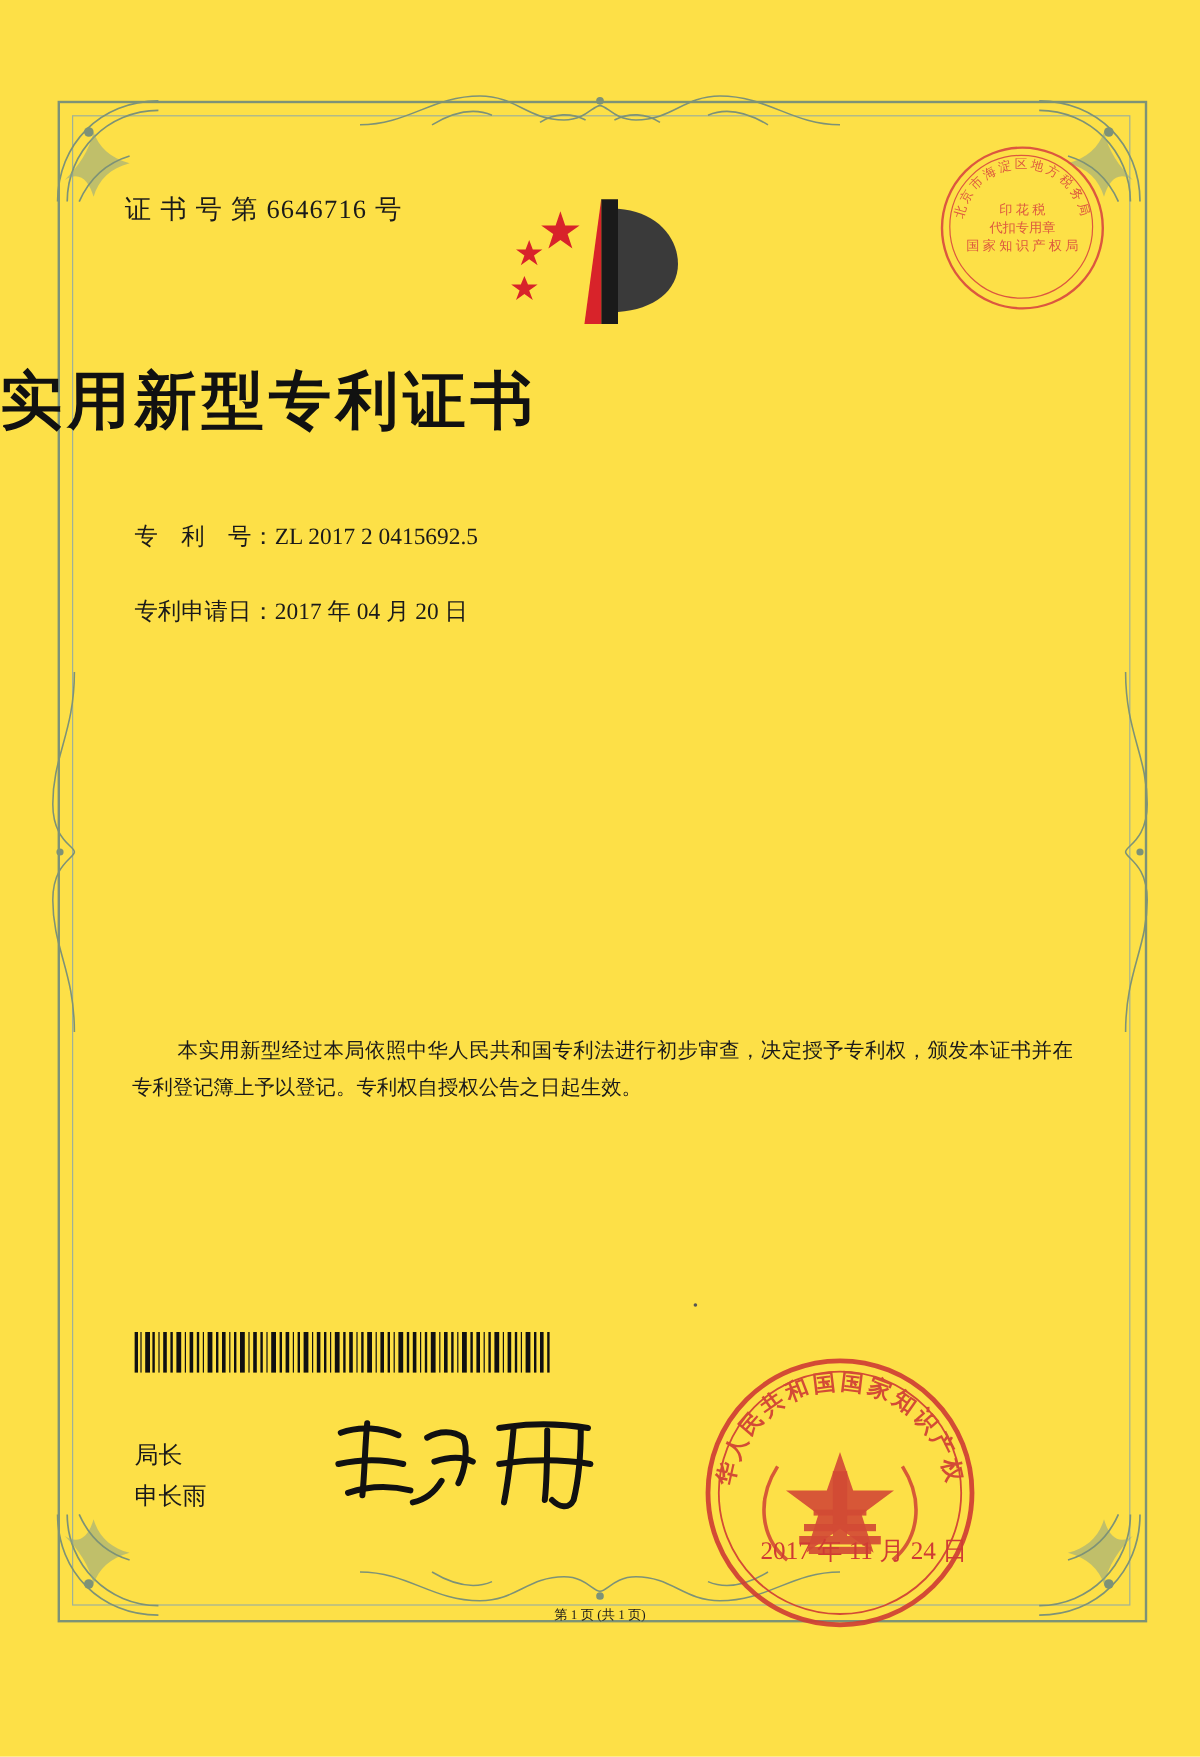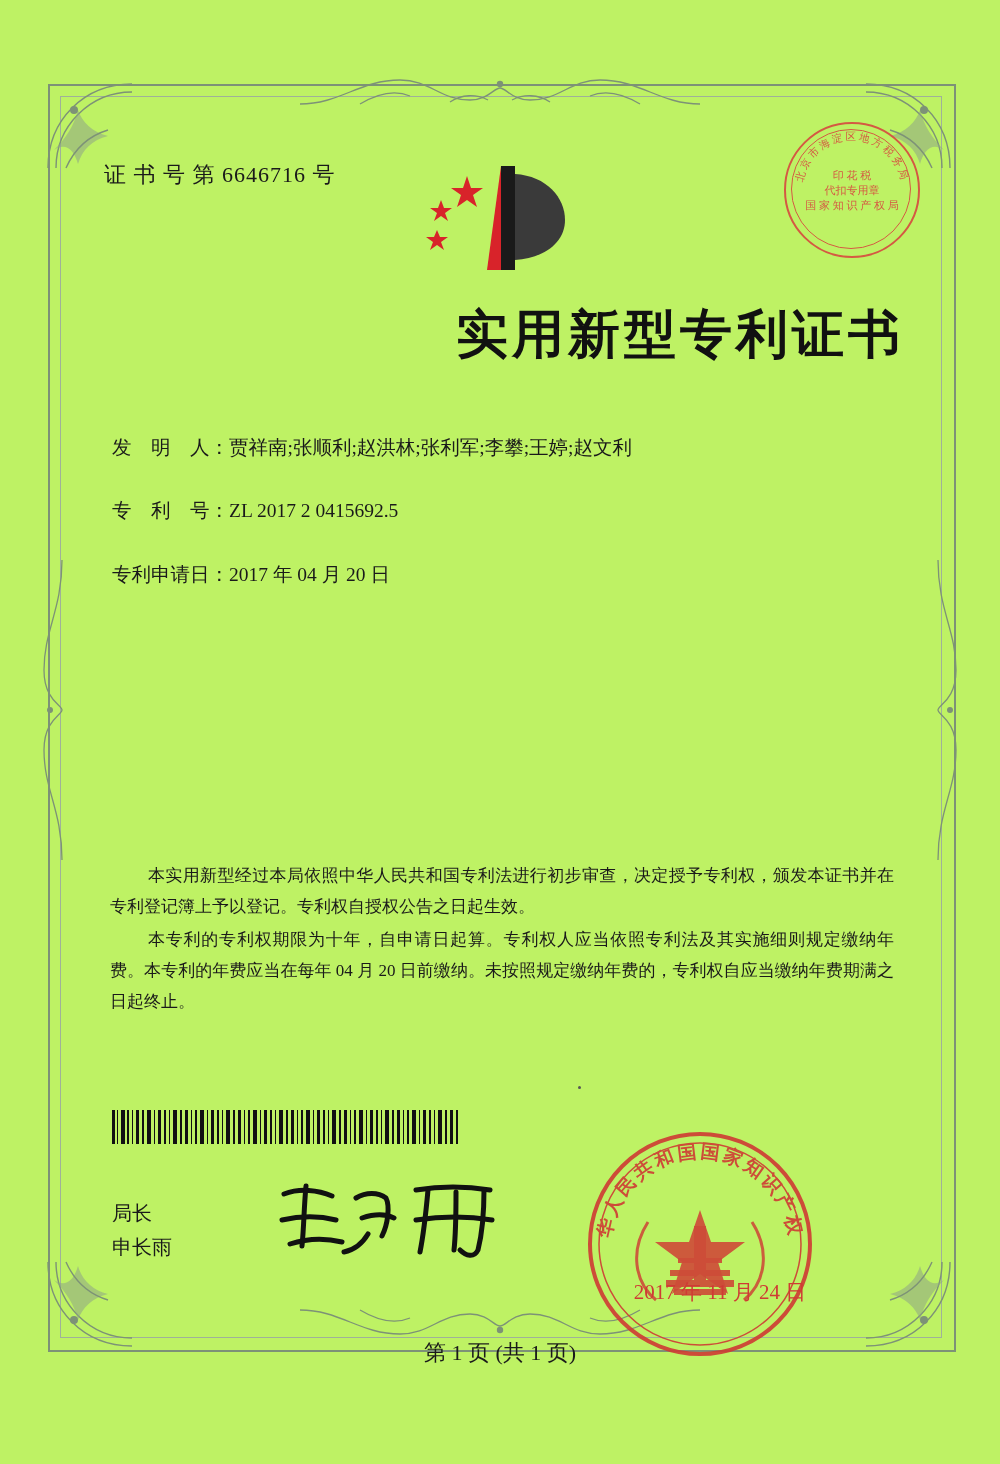--- a/index.html
+++ b/index.html
@@ -14,21 +14,21 @@
     color: #1a1a1a;
     position: relative;
     overflow: hidden;
   }
 
   .page {
     position: absolute;
     left: 0; top: 0;
     width: 1000px;
     height: 1464px;
-    background: #bef264;
+    background: #fde047;
   }
 
   
   .border-outer {
     position: absolute;
     left: 48px; top: 84px;
     width: 904px; height: 1264px;
     border: 2px solid #7d9277;
   }
   .border-inner {
@@ -125,21 +125,21 @@
     text-align: center;
     font-size: 11px;
     line-height: 15px;
     color: #d8453e;
   }
 
   .title {
     position: absolute;
     left: 0; top: 300px;
     width: 904px;
-    text-align: right;
+    text-align: left;
     font-family: "DejaVu Serif", serif;
     font-weight: bold;
     font-size: 52px;
     letter-spacing: 4px;
     color: #111;
   }
 
   .fields {
     position: absolute;
     left: 112px; top: 436px;
@@ -205,21 +205,21 @@
     text-align: center;
     font-size: 21px;
     color: #cf3b34;
   }
 
   .page-num {
     position: absolute;
     left: 0; top: 1338px;
     width: 1000px;
     text-align: center;
-    font-size: 22px;
+    font-size: 11px;
   }
 
   .dot {
     position: absolute;
     left: 578px; top: 1086px;
     width: 3px; height: 3px;
     background: #555;
     border-radius: 50%;
   }
 </style>
@@ -346,33 +346,29 @@
       <div>印 花 税</div>
       <div>代扣专用章</div>
       <div>国 家 知 识 产 权 局</div>
     </div>
   </div>
 
   <div class="title">实用新型专利证书</div>
 
   <div class="fields">
     <div class="field">
-      <span class="lbl">发　明　人：</span><span class="val">贾祥南;张顺利;赵洪林;张利军;李攀;王婷;赵文利</span>
-    </div>
-    <div class="field">
       <span class="lbl">专　利　号：</span><span class="val">ZL 2017 2 0415692.5</span>
     </div>
     <div class="field">
       <span class="lbl">专利申请日：</span><span class="val">2017 年 04 月 20 日</span>
     </div>
   </div>
 
   <div class="body-text">
     <p>本实用新型经过本局依照中华人民共和国专利法进行初步审查，决定授予专利权，颁发本证书并在专利登记簿上予以登记。专利权自授权公告之日起生效。</p>
-    <p>本专利的专利权期限为十年，自申请日起算。专利权人应当依照专利法及其实施细则规定缴纳年费。本专利的年费应当在每年 04 月 20 日前缴纳。未按照规定缴纳年费的，专利权自应当缴纳年费期满之日起终止。</p>
   </div>
 
   <div class="dot"></div>
 
   <div class="barcode">
     <svg width="350" height="34" viewBox="0 0 350 34" preserveAspectRatio="none">
       <g fill="#111">
         <rect x="0" y="0" width="3" height="34"></rect>
           <rect x="5" y="0" width="1" height="34"></rect>
         <rect x="9" y="0" width="4" height="34"></rect>

